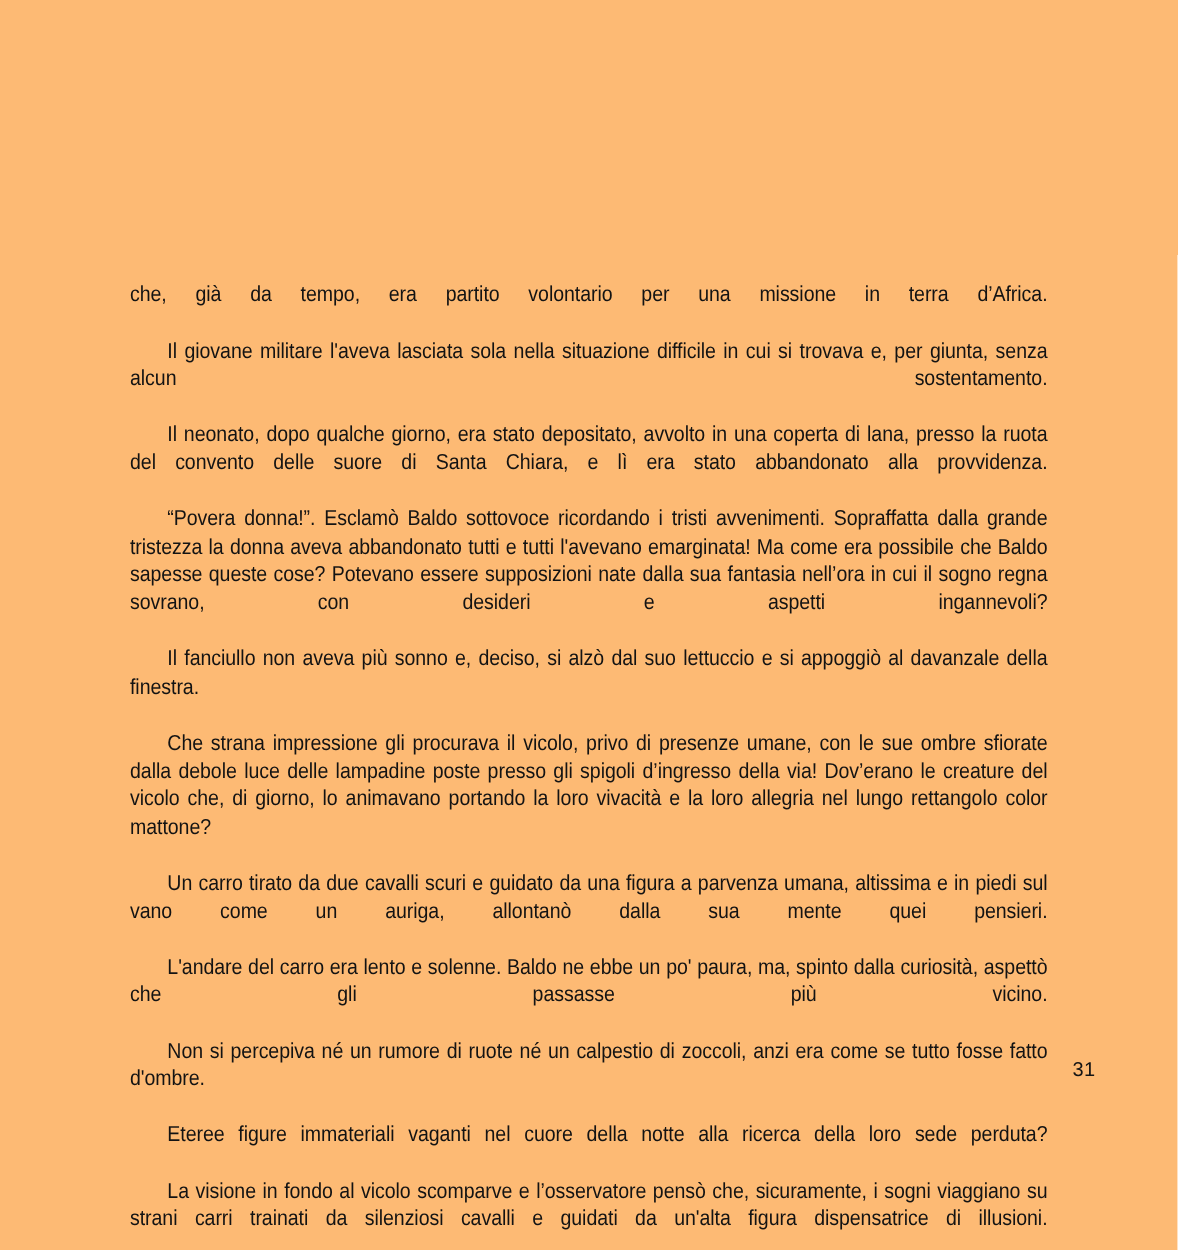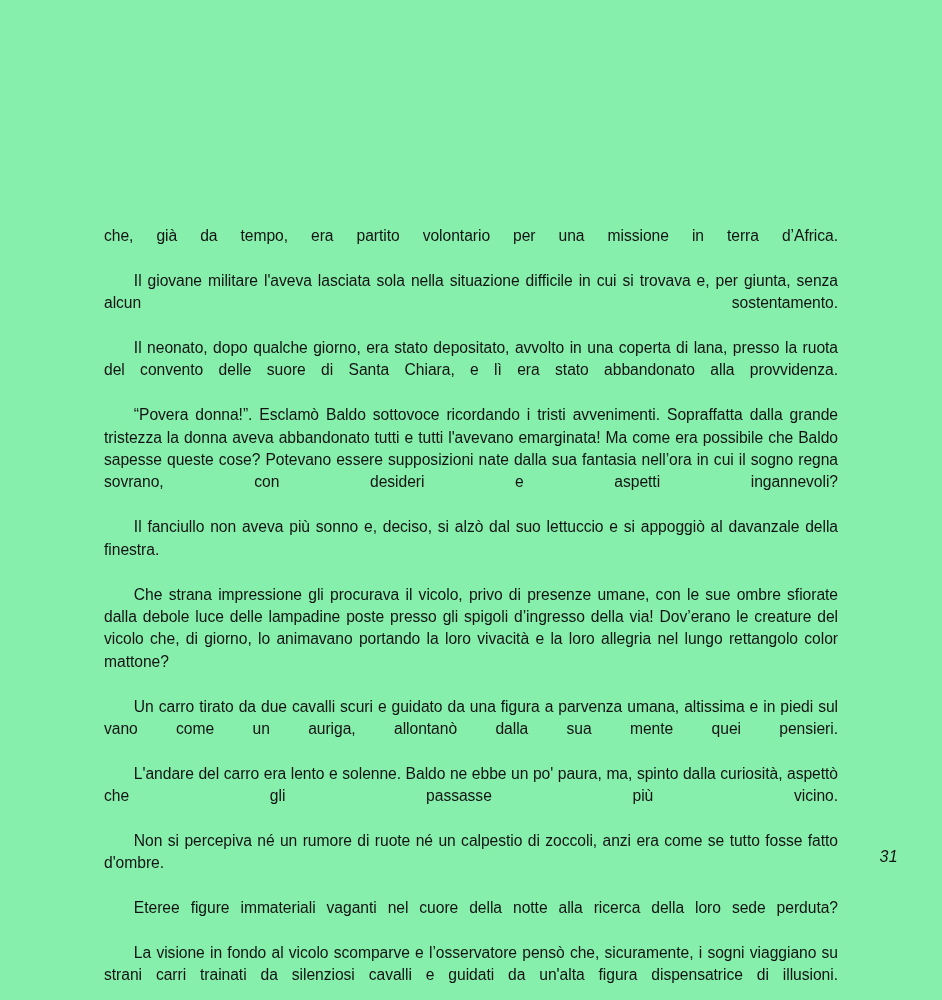--- a/index.html
+++ b/index.html
@@ -12,21 +12,21 @@
     width: 942px;
     height: 1000px;
     position: relative;
     overflow: hidden;
     font-family: "Liberation Sans", "DejaVu Sans", sans-serif;
   }
 
   #page {
     position: absolute;
     inset: 0;
-    background: #86efac;
+    background: #fdba74;
   }
 
   
   #textblock {
     position: absolute;
     left: 104px;
     top: 224px;
     width: 734px;
   }
 
@@ -54,23 +54,22 @@
     display: inline-block;
     width: 100%;
   }
 
   
   #folio {
     position: absolute;
     left: 858px;
     top: 848px;
     width: 40px;
-    text-align: right;
+    text-align: left;
     font-family: "Liberation Sans", "DejaVu Sans", sans-serif;
-    font-style: italic;
     font-size: 16px;
     color: #141414;
     letter-spacing: 0.4px;
   }
 </style>
 </head>
 <body>
 
 <div id="page">
 

